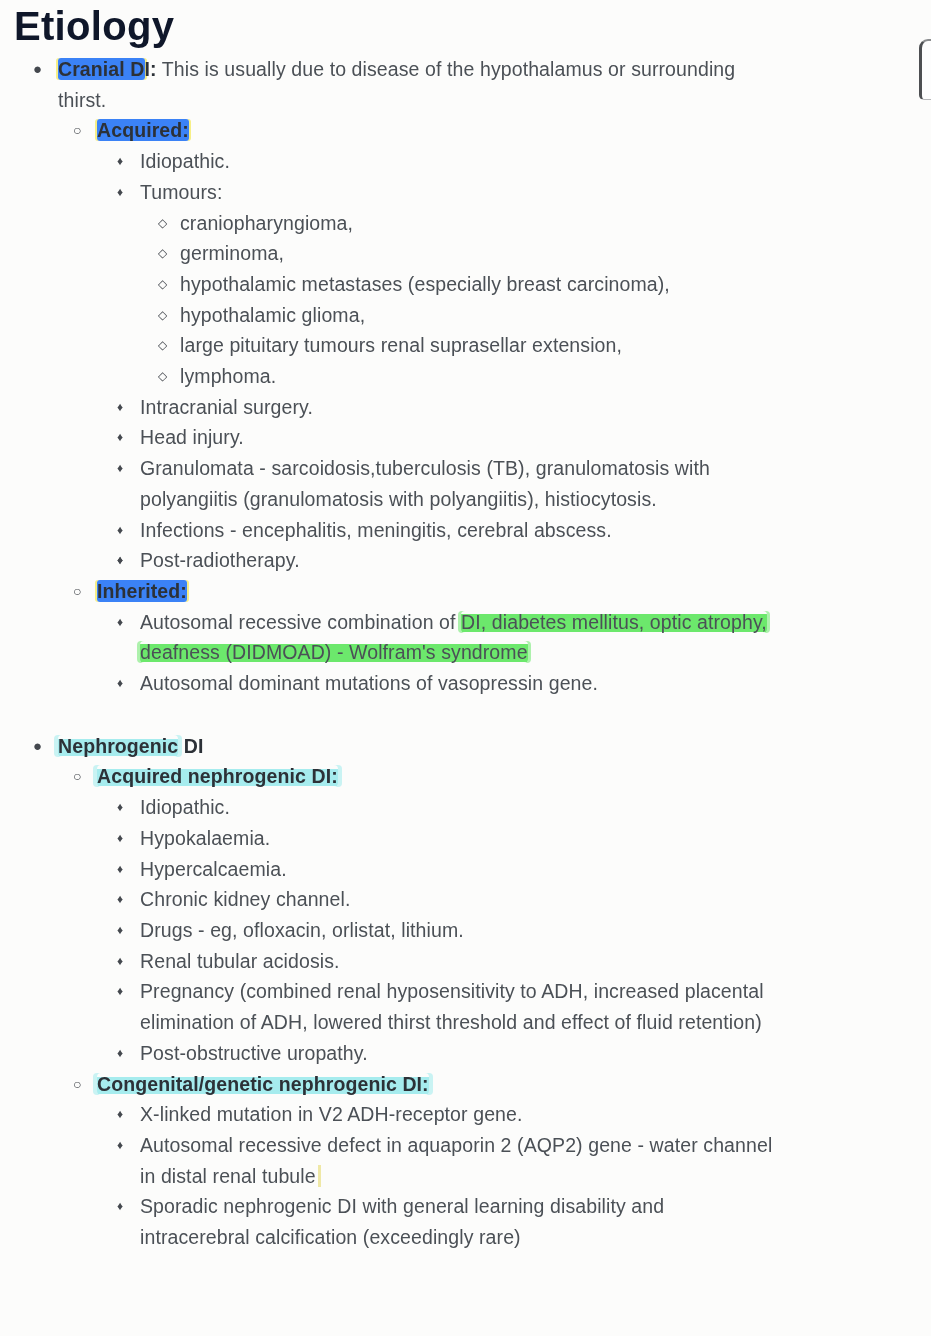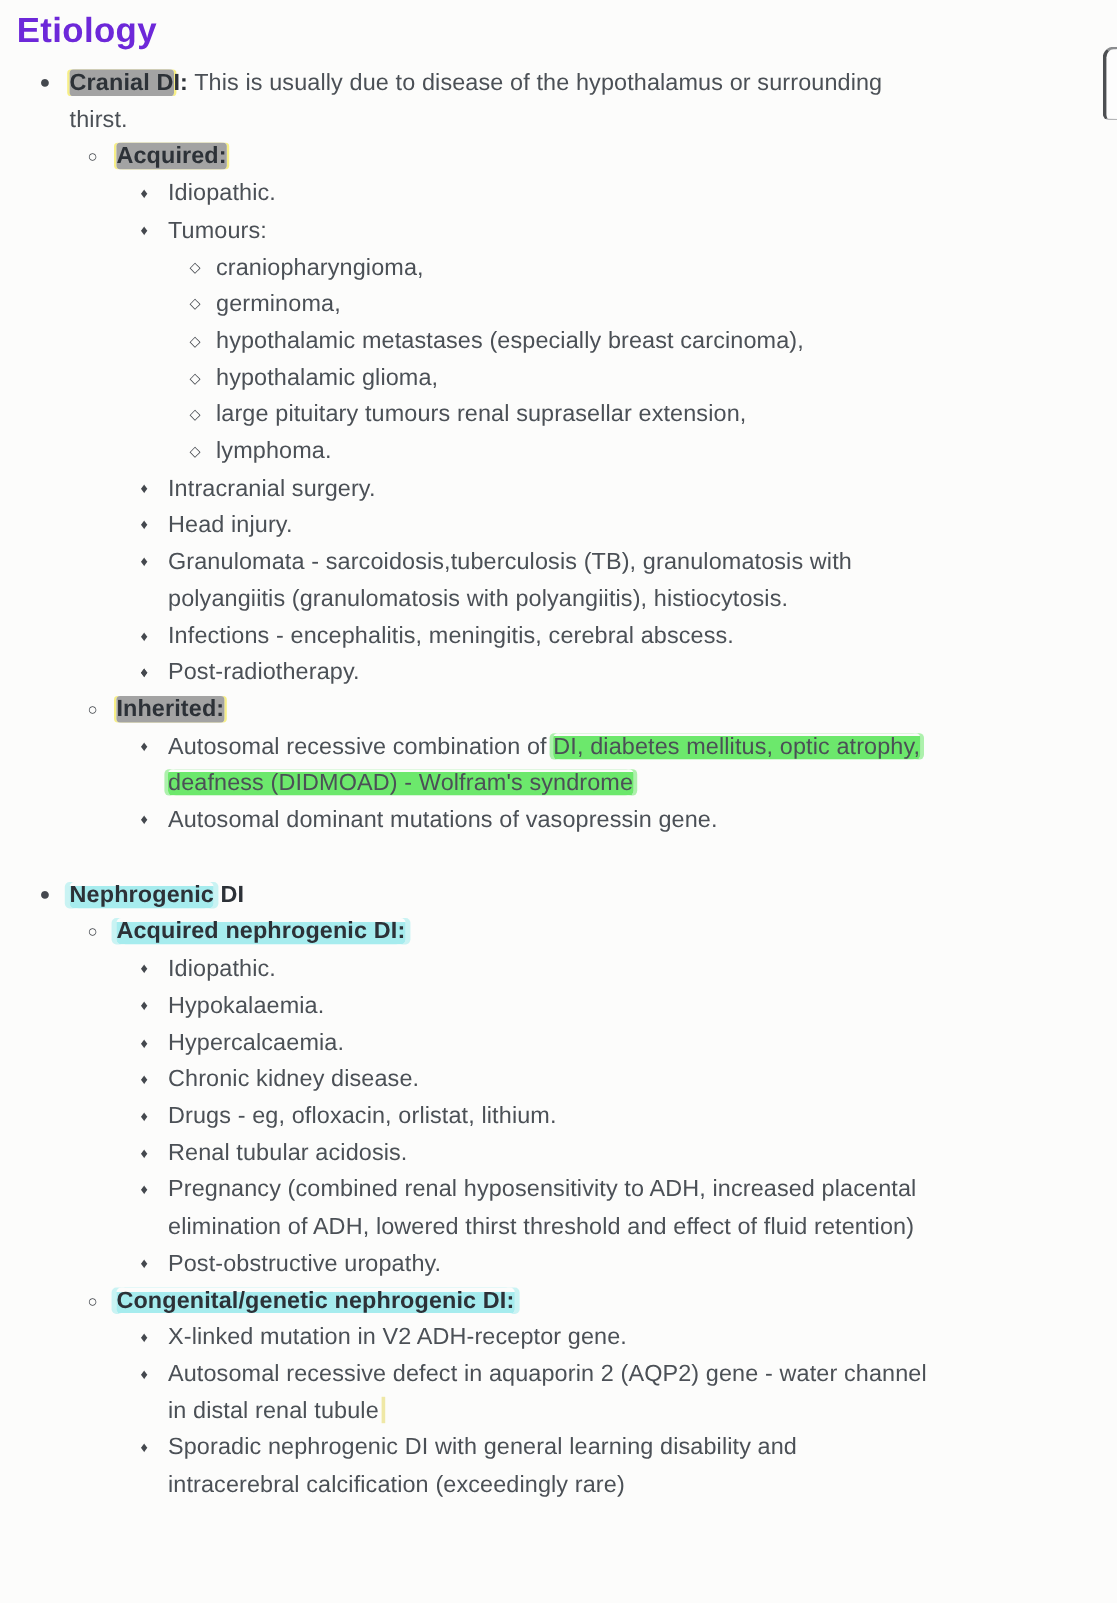--- a/index.html
+++ b/index.html
@@ -5,23 +5,23 @@
   html,body{margin:0;padding:0;}
   body{
     width:931px;height:1336px;
     background:#fcfcfb;
     font-family:"Liberation Sans", sans-serif;
     color:#4b5056;
     overflow:hidden;
     position:relative;
   }
   .page-title{
-    font-size:29px;
+    font-size:40px;
     font-weight:700;
-    color:#6d28d9;
+    color:#0f172a;
     letter-spacing:.3px;
     padding:7px 0 9px 14px;
     line-height:38px;
   }
   .row{
     position:relative;
     font-size:19.5px;
     line-height:30.7px;
     letter-spacing:.1px;
   }
@@ -35,21 +35,21 @@
     line-height:30.7px;
     color:#44484e;
     user-select:none;
   }
   .b1{left:33px;font-size:15px;}
   .b2{left:73px;font-size:14px;}
   .b3{left:117px;font-size:12px;}
   .b4{left:158px;font-size:12px;}
   .seg-bold{font-weight:700;color:#2c3137;}
   .hl-yellow{
-    background:#a3a3a3;
+    background:#3b82f6;
     border-radius:3px;
     box-shadow:2px 0 0 #f7ef86, -2px 0 0 #f7ef86;
   }
   .hl-green{
     background:linear-gradient(180deg, rgba(0,0,0,0) 12%, #6ce86c 12%, #6ce86c 96%, rgba(0,0,0,0) 96%);
     border-radius:4px;
     box-shadow:3px 0 0 rgba(108,232,108,.55), -3px 0 0 rgba(108,232,108,.55);
   }
   .hl-cyan{
     background:linear-gradient(180deg, rgba(0,0,0,0) 16%, #a6ecee 16%, #a6ecee 97%, rgba(0,0,0,0) 97%);
@@ -177,21 +177,21 @@
     <div class="row lvl3">
       <span class="bullet b3">♦</span>
       <div class="line"><span>Hypokalaemia.</span></div>
     </div>
     <div class="row lvl3">
       <span class="bullet b3">♦</span>
       <div class="line"><span>Hypercalcaemia.</span></div>
     </div>
     <div class="row lvl3">
       <span class="bullet b3">♦</span>
-      <div class="line"><span>Chronic kidney disease.</span></div>
+      <div class="line"><span>Chronic kidney channel.</span></div>
     </div>
     <div class="row lvl3">
       <span class="bullet b3">♦</span>
       <div class="line"><span>Drugs - eg, ofloxacin, orlistat, lithium.</span></div>
     </div>
     <div class="row lvl3">
       <span class="bullet b3">♦</span>
       <div class="line"><span>Renal tubular acidosis.</span></div>
     </div>
     <div class="row lvl3">

